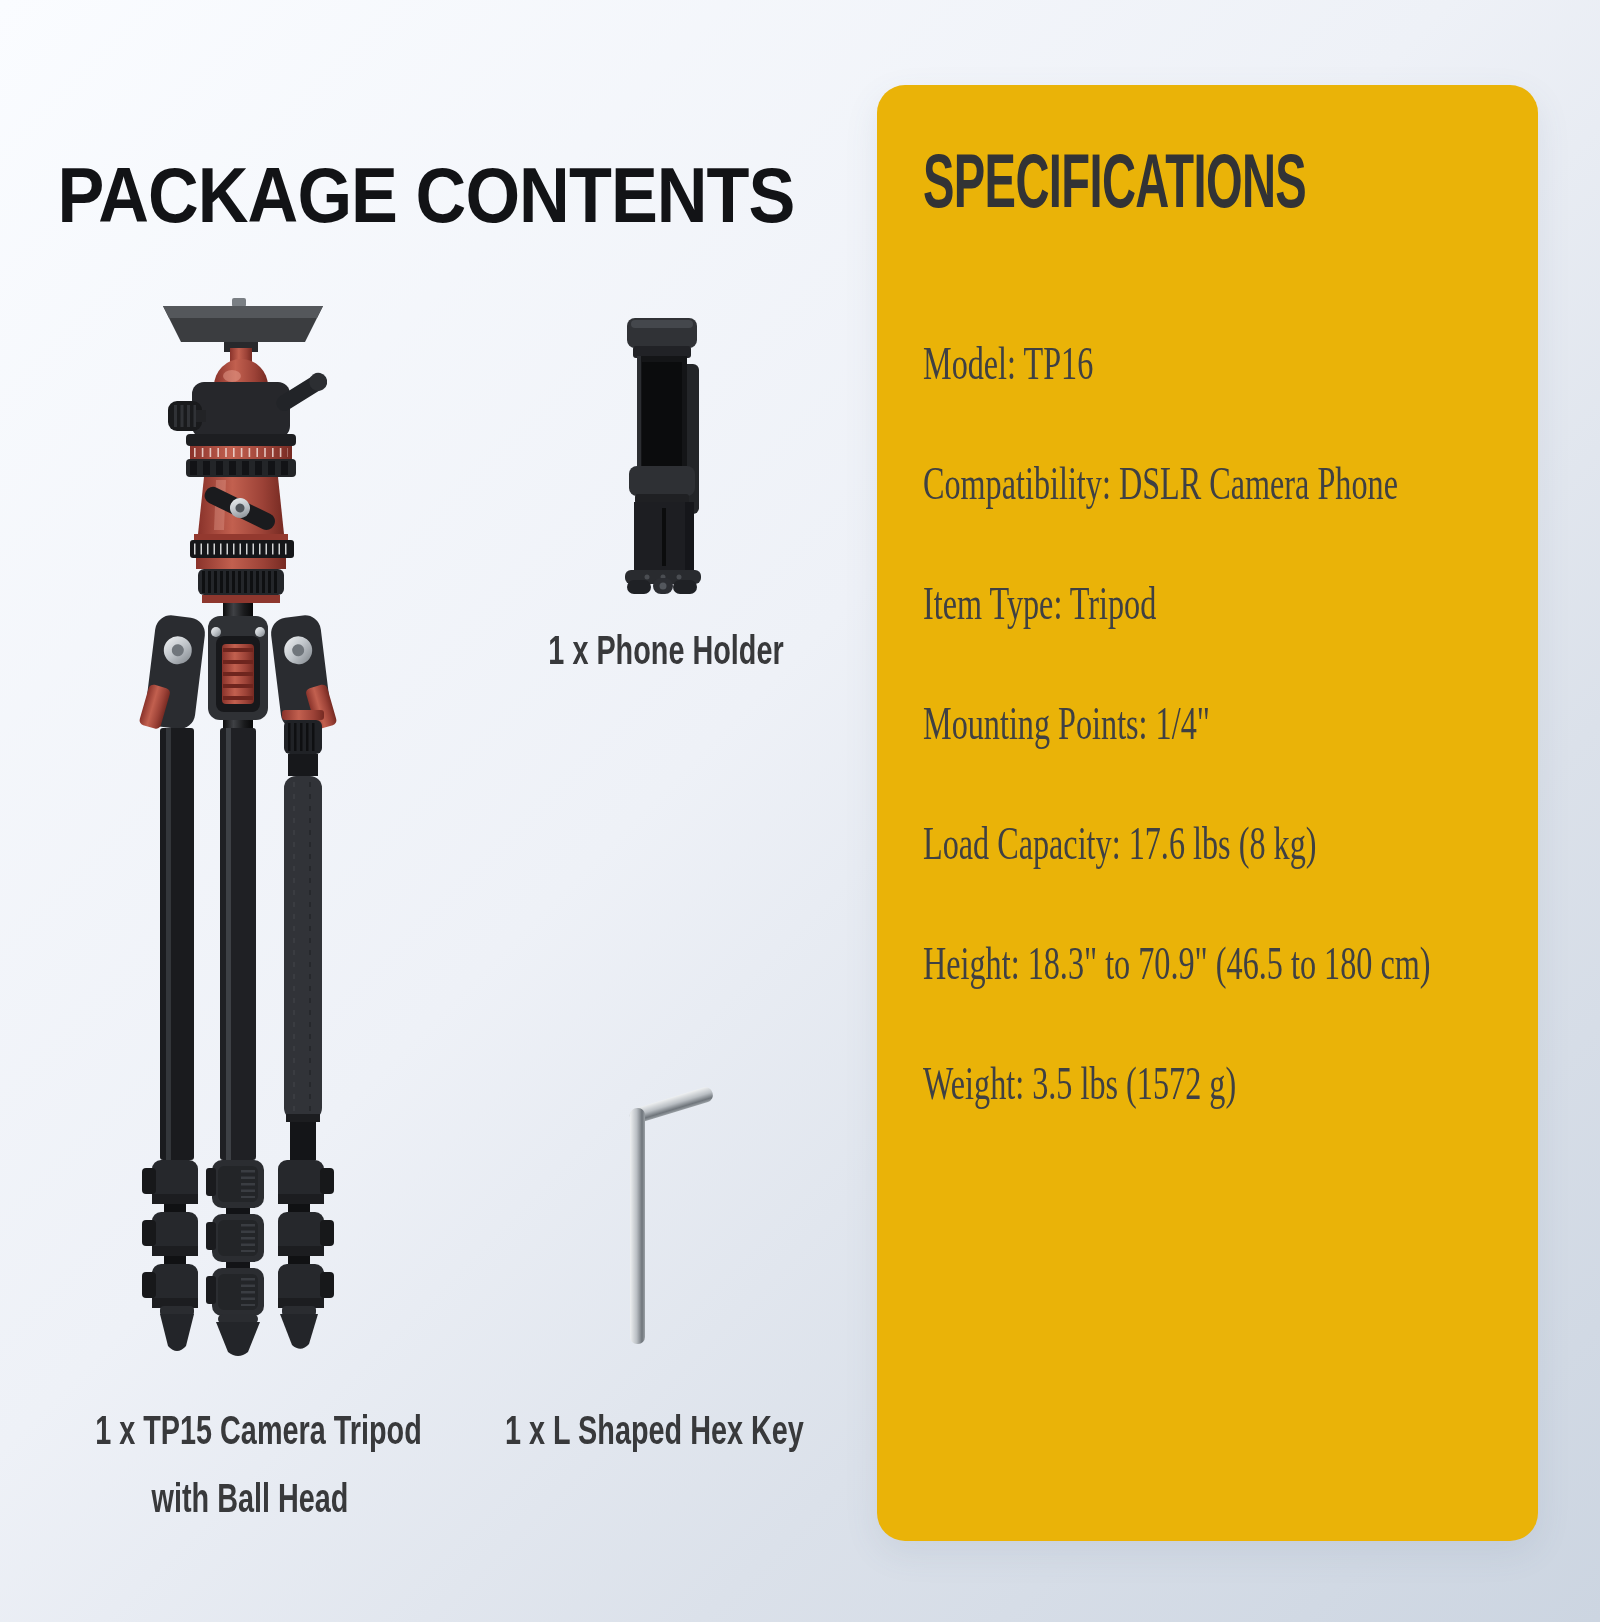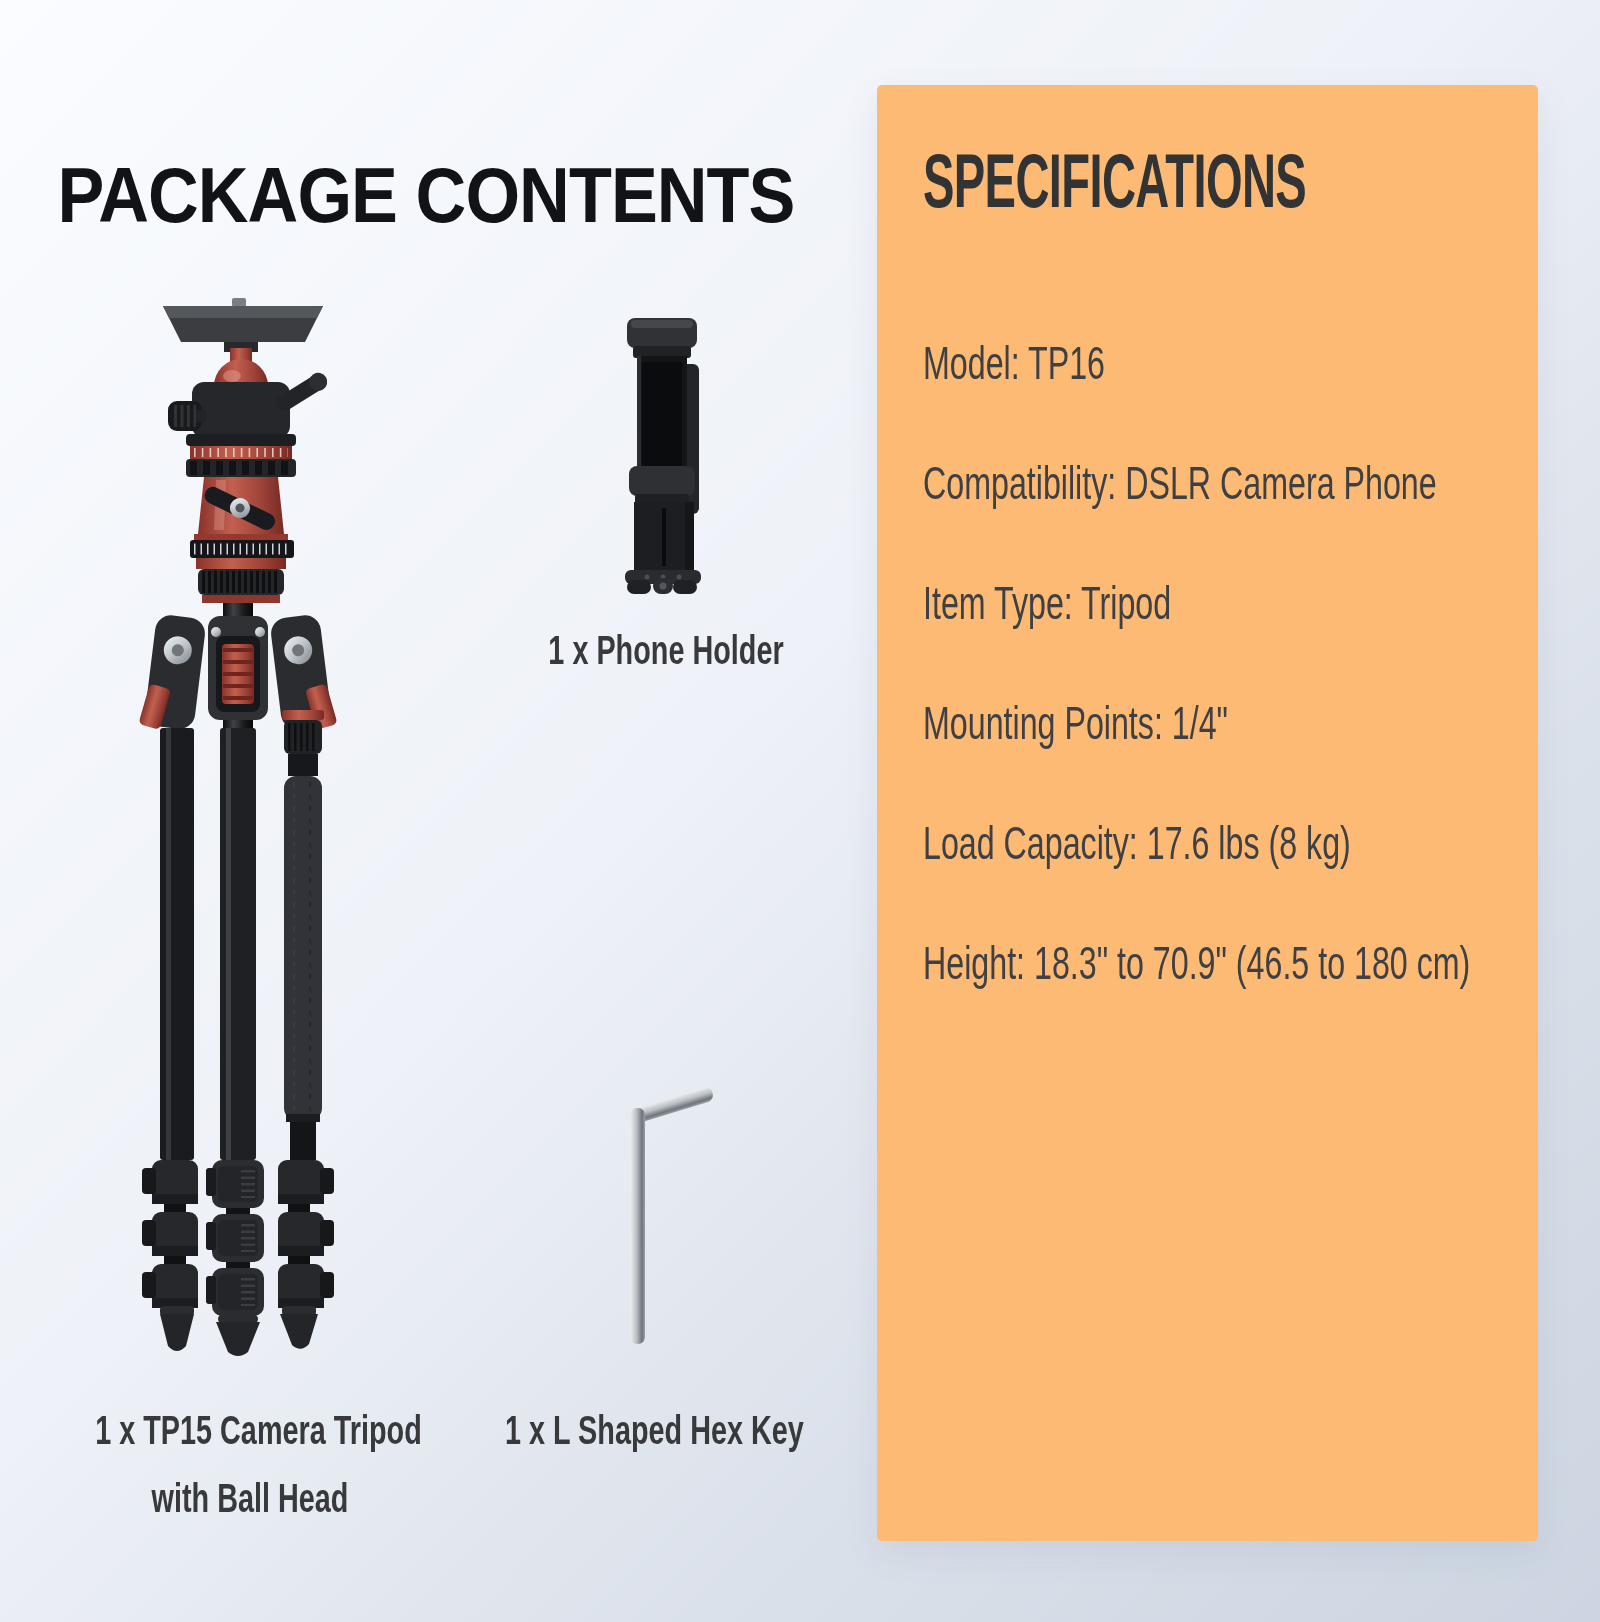--- a/index.html
+++ b/index.html
@@ -10,30 +10,30 @@
   }
   .abs{position:absolute;}
   
   .pkg-title{
     left:0;top:150px;width:852px;text-align:center;
     font-size:78px;font-weight:800;letter-spacing:-1px;color:#121316;
     transform:scaleX(.9);transform-origin:center top;white-space:nowrap;
   }
   
   .card{
-    left:877px;top:85px;width:661px;height:1456px;background:#fdba74;
-    border-radius:5px;box-shadow:0 12px 34px rgba(80,100,130,.10);
+    left:877px;top:85px;width:661px;height:1456px;background:#eab308;
+    border-radius:28px;box-shadow:0 12px 34px rgba(80,100,130,.10);
   }
   .spec-title{
     position:absolute;left:46px;top:52px;
     font-size:76px;font-weight:800;letter-spacing:-1px;color:#323335;
     transform:scaleX(.62);transform-origin:left top;white-space:nowrap;
   }
   .spec-rows{position:absolute;left:46px;top:218px;right:10px;}
-  .spec-row{height:120px;display:flex;align-items:center;}
+  .spec-row{height:120px;display:flex;align-items:center;font-family:Liberation Serif, serif;}
   .spec-row .cond{
     display:inline-block;font-size:46px;font-weight:400;color:#3f4043;
     transform:scaleX(.7);transform-origin:left center;white-space:nowrap;
     letter-spacing:0;
   }
   
   .item-label{
     font-size:40px;font-weight:700;color:#38393b;text-align:center;
     transform:scaleX(.72);transform-origin:center top;white-space:nowrap;
   }
@@ -279,14 +279,17 @@
       </div>
     <div class="spec-row">
         <span class="cond">Mounting Points: 1/4"</span>
       </div>
     <div class="spec-row">
         <span class="cond">Load Capacity: 17.6 lbs (8 kg)</span>
       </div>
     <div class="spec-row">
         <span class="cond">Height: 18.3" to 70.9" (46.5 to 180 cm)</span>
       </div>
+    <div class="spec-row">
+        <span class="cond">Weight: 3.5 lbs (1572 g)</span>
+      </div>
   </div>
 </div>
 
 </body></html>

